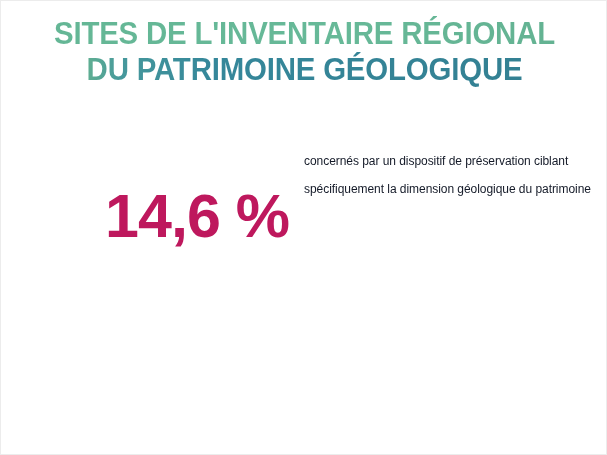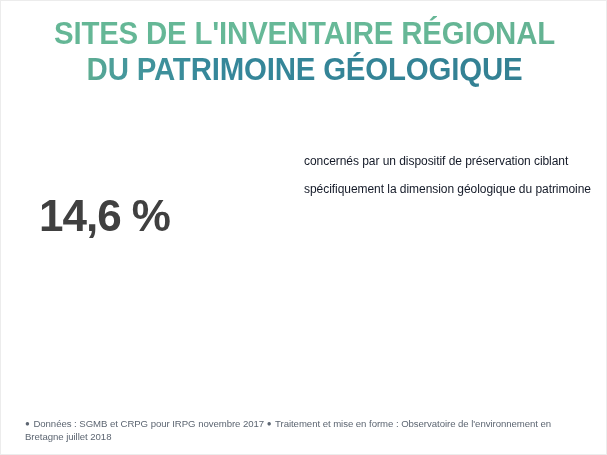--- a/index.html
+++ b/index.html
@@ -64,25 +64,25 @@
     top: 140px;
     width: 607px;
     height: 175px;
   }
 
   .big-number {
     position: absolute;
     left: 38px;
     top: 42px;
     width: 250px;
-    text-align: left;
+    text-align: right;
     font-weight: bold;
-    font-size: 44px;
+    font-size: 61px;
     line-height: 66px;
-    color: #404040;
+    color: #be185d;
     letter-spacing: -1px;
     white-space: nowrap;
   }
 
   .figure-text {
     position: absolute;
     left: 303px;
     top: 7px;
     width: 290px;
     font-size: 12px;
@@ -117,20 +117,14 @@
   <div class="title-block">
     <span class="title-line l1">SITES DE L'INVENTAIRE RÉGIONAL</span>
     <span class="title-line l2">DU PATRIMOINE GÉOLOGIQUE</span>
   </div>
 
   <div class="figure-row">
     <div class="big-number">14,6 %</div>
     <div class="figure-text">concernés par un dispositif de préservation ciblant spécifiquement la dimension géologique du patrimoine</div>
   </div>
 
-  <div class="footer">
-    <span class="bullet">●</span>
-    <span>Données : SGMB et CRPG pour IRPG novembre 2017</span>
-    <span class="bullet">●</span>
-    <span>Traitement et mise en forme : Observatoire de l'environnement en Bretagne juillet 2018</span>
-  </div>
 
 </div>
 
 </body></html>

